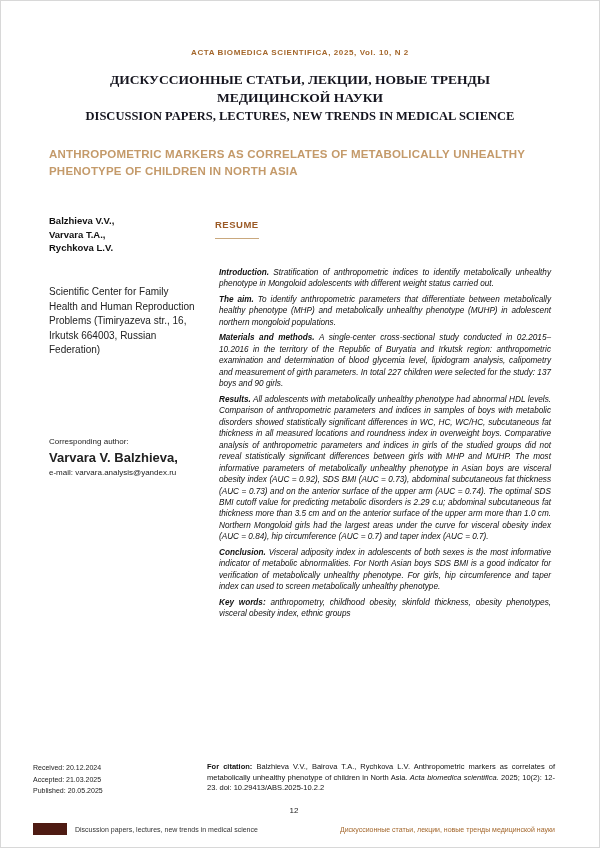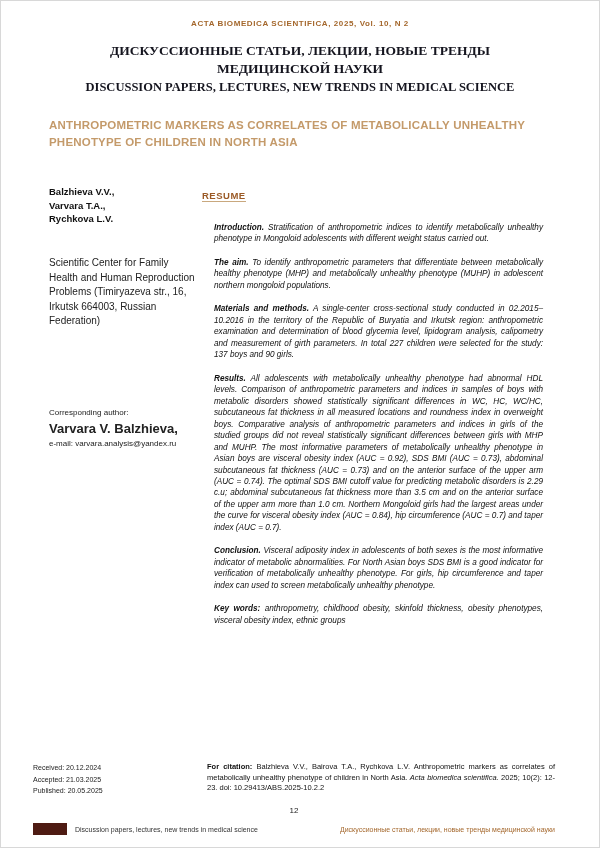--- a/index.html
+++ b/index.html
@@ -9,21 +9,21 @@
     margin:0 auto;
     background:#ffffff;
     box-sizing:border-box;
     font-family:"Liberation Sans",sans-serif;
     color:#1a1a1a;
     overflow:hidden;
     border:1px solid #d8d8d8;
   }
   
   .journal-line{
-    padding-top:18px;
+    padding-top:47px;
     text-align:center;
     font-size:8px;
     font-weight:bold;
     letter-spacing:.6px;
     color:#a4672c;
   }
   .section-title-ru{
     margin:14px auto 2px auto;
     max-width:470px;
     text-align:center;
@@ -48,21 +48,21 @@
     font-size:11.5px;
     font-weight:bold;
     line-height:1.45;
     letter-spacing:.2px;
     color:#c49a6a;
   }
   
   .columns{
     display:flex;
     margin:34px 44px 0 48px;
-    gap:3px;
+    gap:16px;
   }
   .left-col{
     width:150px;
     flex:0 0 150px;
     font-size:8px;
     line-height:1.4;
   }
   .author-name{
     font-size:9.5px;
     font-weight:bold;
@@ -83,32 +83,32 @@
   }
   .corresponding .corr-name{font-weight:bold;font-size:13px;}
   .right-col{flex:1;}
   .resume-heading{
     display:inline-block;
     font-size:9.5px;
     font-weight:bold;
     letter-spacing:.5px;
     color:#9b5a26;
     border-bottom:1px solid #c9a87e;
-    padding-bottom:0;
-    margin-bottom:8px;
+    padding-bottom:8px;
+    margin-bottom:24px;
     text-align:right;
   }
   .resume-body{
     font-size:8.2px;
     font-style:italic;
     line-height:1.4;
     text-align:justify;
     color:#111;
   }
-  .resume-body p{margin:12px;}
+  .resume-body p{margin:4px;}
   .resume-body .lead{font-weight:bold;}
   .keywords{margin-top:12px;}
   
   .bottom-block{
     position:absolute;
     left:32px;right:44px;bottom:12px;
   }
   .bottom-row{
     display:flex;
     justify-content:space-between;

